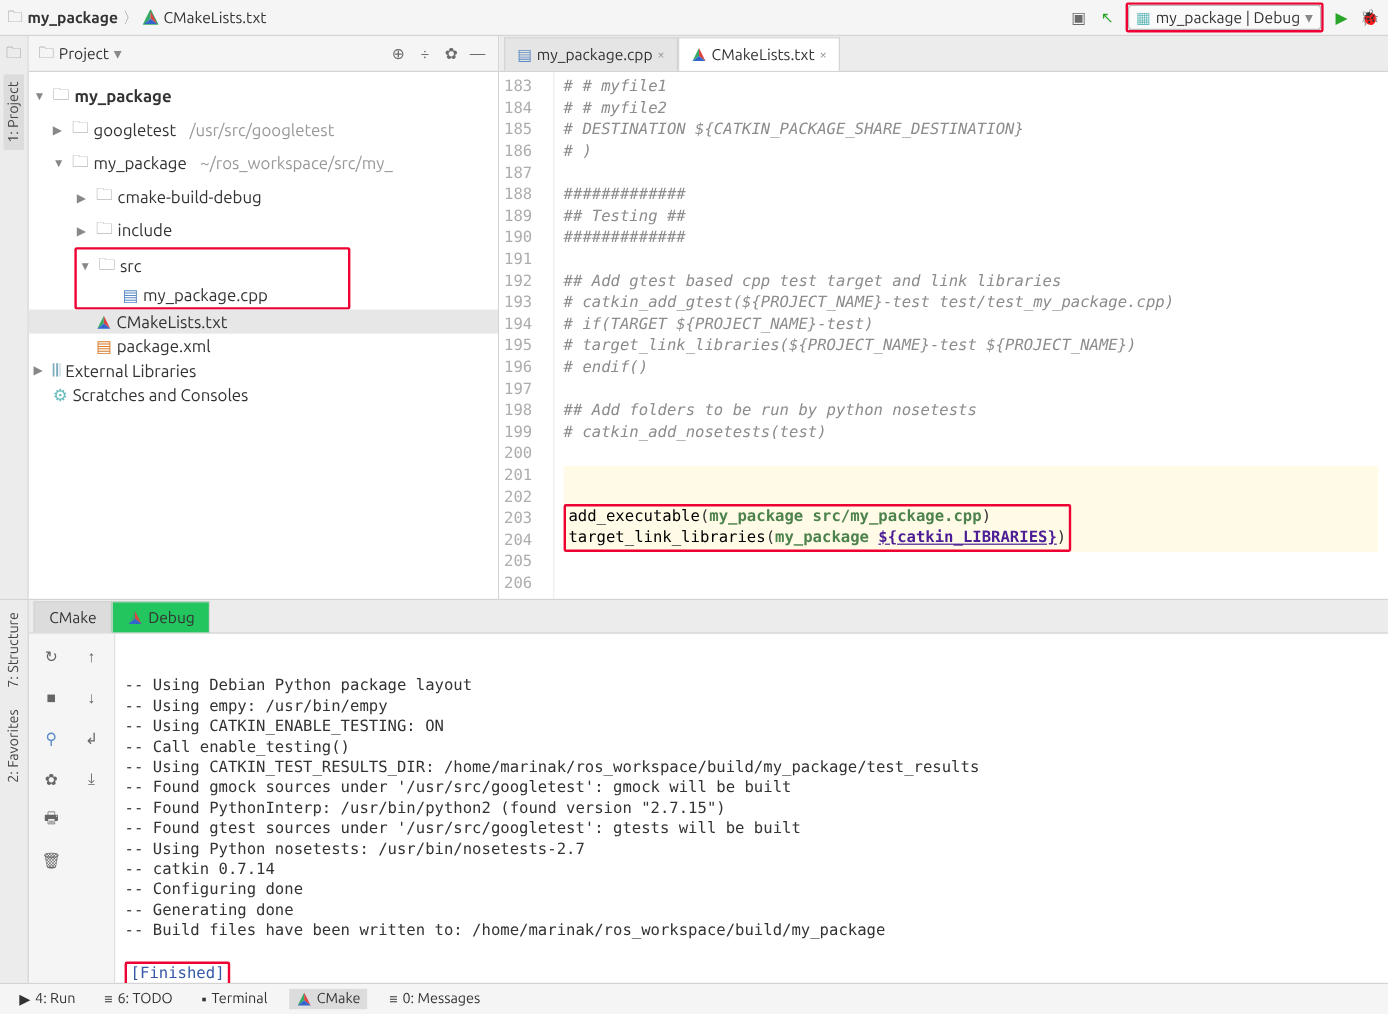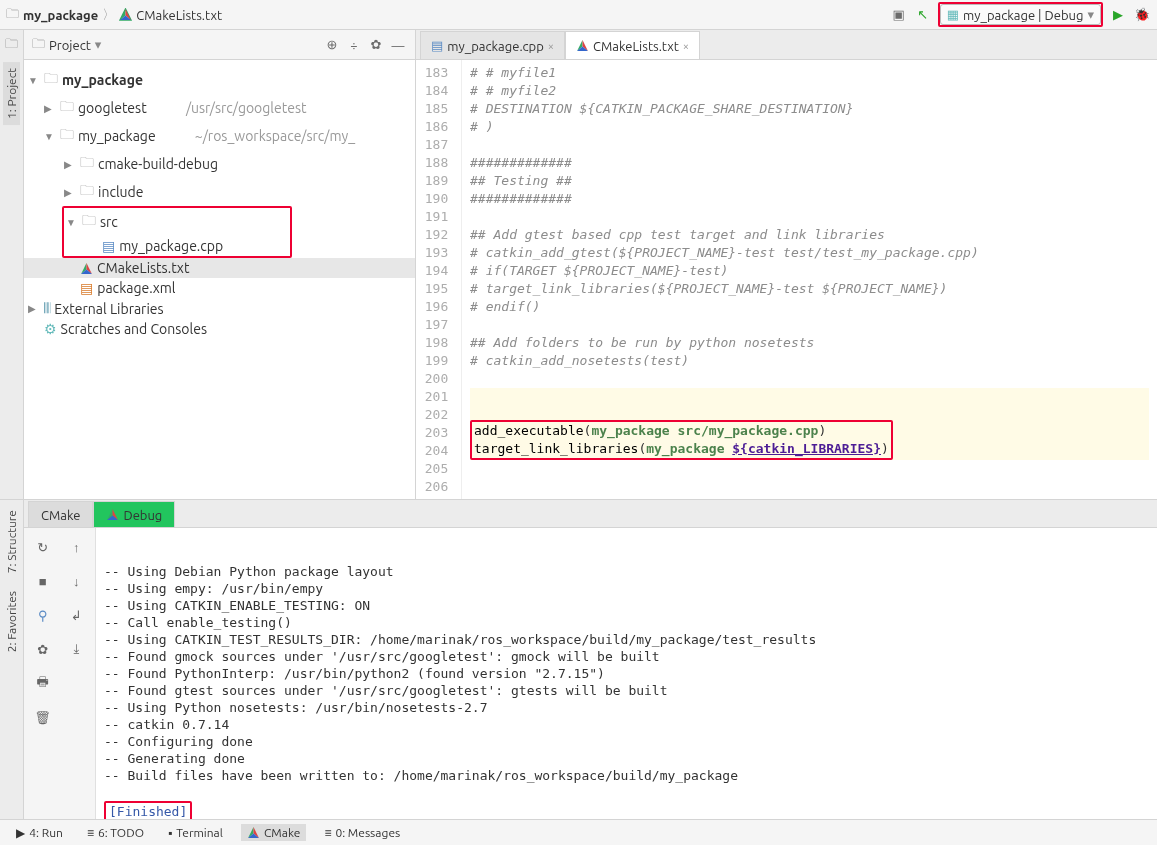--- a/index.html
+++ b/index.html
@@ -33,31 +33,31 @@
 .project-header { height: 30px; border-bottom: 1px solid #d4d4d4; display: flex; align-items: center; padding: 0 8px; gap: 4px; background: #f5f5f5; }
 .project-header .title { font-weight: normal; }
 .project-header .spacer { flex: 1; }
 .project-tree { flex: 1; overflow: auto; padding: 6px 0; font-size: 14px; }
 .tree-node { display: flex; align-items: center; padding: 2px 4px; gap: 4px; white-space: nowrap; }
 .tree-node.selected { background: #e7e7e7; }
 .arrow { width: 12px; display: inline-block; color: #888; cursor: pointer; font-size: 10px; }
 .indent1 { padding-left: 20px; }
 .indent2 { padding-left: 40px; }
 .folder-icon-sm { color: #999; }
-.dim { color: #999; margin-left: 28px; }
+.dim { color: #999; }
 .highlight-box { border: 2px solid #e03; border-radius: 2px; padding: 0; }
 
 
 .editor-area { flex: 1; display: flex; flex-direction: column; min-width: 0; }
 .editor-tabs { height: 30px; display: flex; align-items: flex-end; border-bottom: 1px solid #d4d4d4; background: #ececec; padding-left: 4px; }
 .editor-tab { height: 28px; display: flex; align-items: center; gap: 4px; padding: 0 10px; border: 1px solid #d4d4d4; border-bottom: none; background: #e5e5e5; font-size: 13px; cursor: pointer; }
 .editor-tab.active { background: #fff; }
 .close-x { color: #999; font-size: 11px; cursor: pointer; }
 .editor-body { flex: 1; display: flex; overflow: hidden; font-family: "DejaVu Sans Mono", Consolas, monospace; font-size: 13px; background: #fff; }
-.gutter { width: 46px; text-align: center; color: #adadad; padding: 4px 8px 4px 4px; user-select: none; border-right: 1px solid #eee; line-height: 18px; }
+.gutter { width: 46px; text-align: left; color: #adadad; padding: 4px 8px 4px 4px; user-select: none; border-right: 1px solid #eee; line-height: 18px; }
 .code { flex: 1; padding: 4px 8px; line-height: 18px; overflow: auto; }
 .code .comment { color: #8c8c8c; font-style: italic; }
 .code .cmd { color: #000; }
 .code .arg-bold { color: #4c824c; font-weight: bold; }
 .code .var { color: #4c1d95; font-weight: bold; text-decoration: underline; }
 .code .line-hl { background: #fffbe6; }
 .code .red-frame { border: 2px solid #e03; border-radius: 2px; padding: 0 2px; display: inline-block; margin-top: 32px; }
 
 
 .bottom-panel { height: 320px; border-top: 1px solid #d4d4d4; display: flex; }

